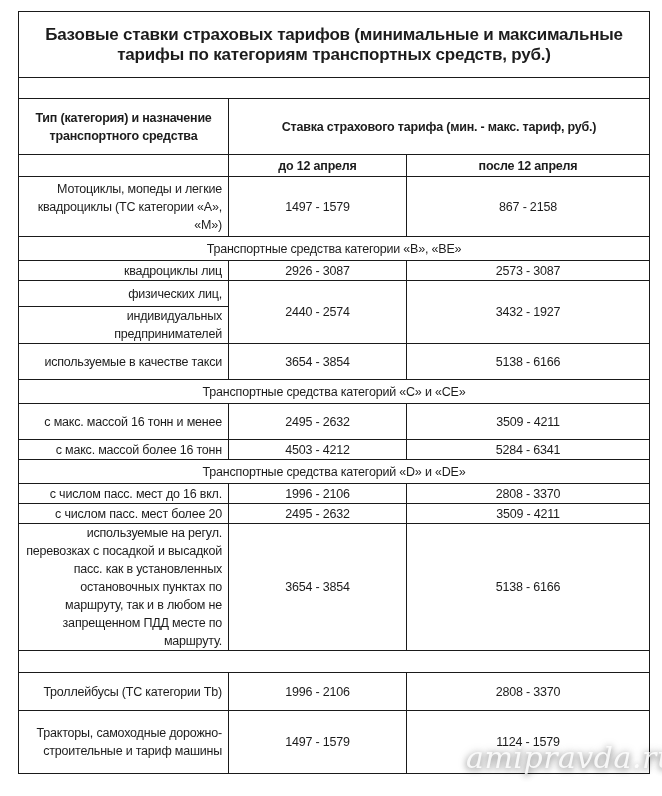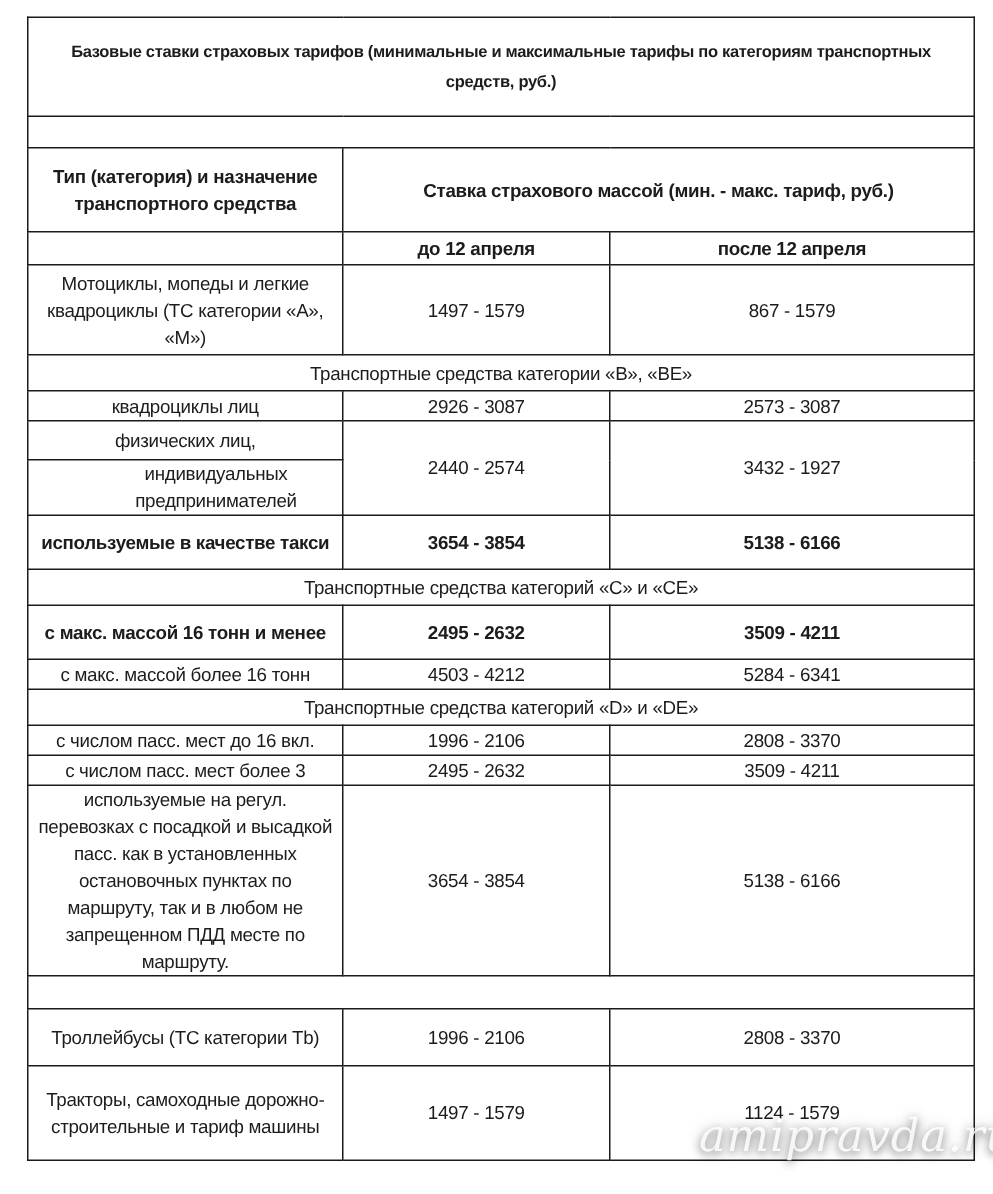--- a/index.html
+++ b/index.html
@@ -12,31 +12,31 @@
   }
   table.tariffs td {
     border: 1px solid #1a1a1a; padding: 0 6px; vertical-align: middle;
     line-height: 18px; color: #1c1c1c;
   }
   col.c1 { width: 210px; }
   col.c2 { width: 178px; }
   col.c3 { width: 243px; }
   td.center { text-align: center; }
   td.bold { font-weight: bold; color: #111; }
-  td.left { text-align: center; }
-  tr.r-title td { height: 65px; font-weight: bold; text-align: center; font-size: 11px; line-height: 20px; }
+  td.left { text-align: right; }
+  tr.r-title td { height: 65px; font-weight: bold; text-align: center; font-size: 17px; line-height: 20px; }
   tr.r-empty td { height: 20px; }
   tr.r-head td { height: 55px; }
   tr.r-sub td { height: 21px; }
   tr.r-moto td { height: 59px; }
   tr.r-sec td { height: 23px; }
   tr.r-1 td { height: 19px; }
   tr.r-fiz td { height: 25px; }
   tr.r-ip td { height: 36px; padding-left: 47px; }
-  tr.r-2 td { height: 35px; font-weight: bold; }
+  tr.r-2 td { height: 35px; }
   tr.r-reg td { height: 123px; }
   tr.r-empty2 td { height: 21px; }
   tr.r-troll td { height: 37px; }
   tr.r-tract td { height: 62px; }
   .watermark {
     position: absolute; left: 466px; top: 740px;
     font-family: "DejaVu Serif", "Liberation Serif", serif; font-style: italic;
     font-size: 30px; color: rgba(255,255,255,0.85);
     text-shadow: 0 2px 6px rgba(0,0,0,0.45), 0 0 10px rgba(0,0,0,0.25);
     pointer-events: none; letter-spacing: 0.5px;
@@ -53,32 +53,32 @@
     </colgroup>
   <tbody>
     <tr class="r-title">
       <td colspan="3">Базовые ставки страховых тарифов (минимальные и максимальные тарифы по категориям транспортных средств, руб.)</td>
     </tr>
     <tr class="r-empty">
       <td colspan="3"></td>
     </tr>
     <tr class="r-head">
       <td class="center bold">Тип (категория) и назначение транспортного средства</td>
-      <td colspan="2" class="center bold">Ставка страхового массой (мин. - макс. тариф, руб.)</td>
+      <td colspan="2" class="center bold">Ставка страхового тарифа (мин. - макс. тариф, руб.)</td>
     </tr>
     <tr class="r-sub">
       <td></td>
       <td class="center bold">до 12 апреля</td>
       <td class="center bold">после 12 апреля</td>
     </tr>
 
     <tr class="r-moto">
       <td class="left">Мотоциклы, мопеды и легкие квадроциклы (ТС категории «А», «М»)</td>
       <td class="center">1497 - 1579</td>
-      <td class="center">867 - 1579</td>
+      <td class="center">867 - 2158</td>
     </tr>
 
     <tr class="r-sec">
       <td colspan="3" class="center">Транспортные средства категории «В», «ВЕ»</td>
     </tr>
     <tr class="r-1">
       <td class="left">квадроциклы лиц</td>
       <td class="center">2926 - 3087</td>
       <td class="center">2573 - 3087</td>
     </tr>
@@ -112,21 +112,21 @@
 
     <tr class="r-sec">
       <td colspan="3" class="center">Транспортные средства категорий «D» и «DE»</td>
     </tr>
     <tr class="r-1">
       <td class="left">с числом пасс. мест до 16 вкл.</td>
       <td class="center">1996 - 2106</td>
       <td class="center">2808 - 3370</td>
     </tr>
     <tr class="r-1">
-      <td class="left">с числом пасс. мест более 3</td>
+      <td class="left">с числом пасс. мест более 20</td>
       <td class="center">2495 - 2632</td>
       <td class="center">3509 - 4211</td>
     </tr>
     <tr class="r-reg">
       <td class="left">используемые на регул. перевозках с посадкой и высадкой пасс. как в установленных остановочных пунктах по маршруту, так и в любом не запрещенном ПДД месте по маршруту.</td>
       <td class="center">3654 - 3854</td>
       <td class="center">5138 - 6166</td>
     </tr>
 
     <tr class="r-empty2">

